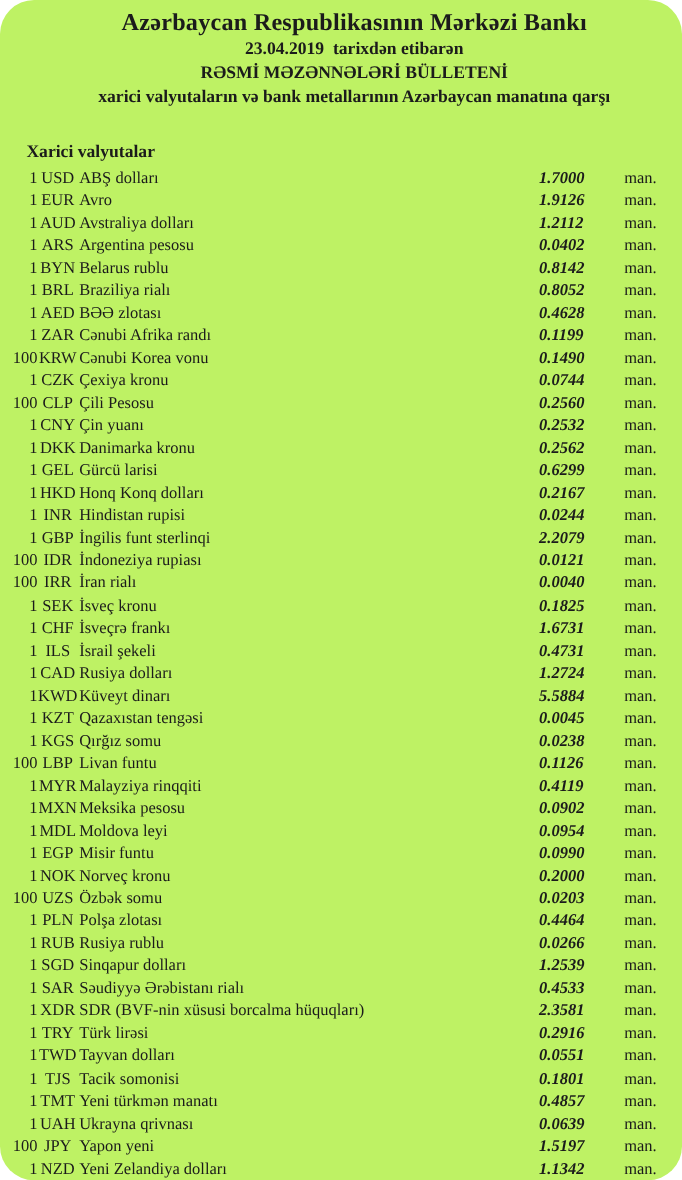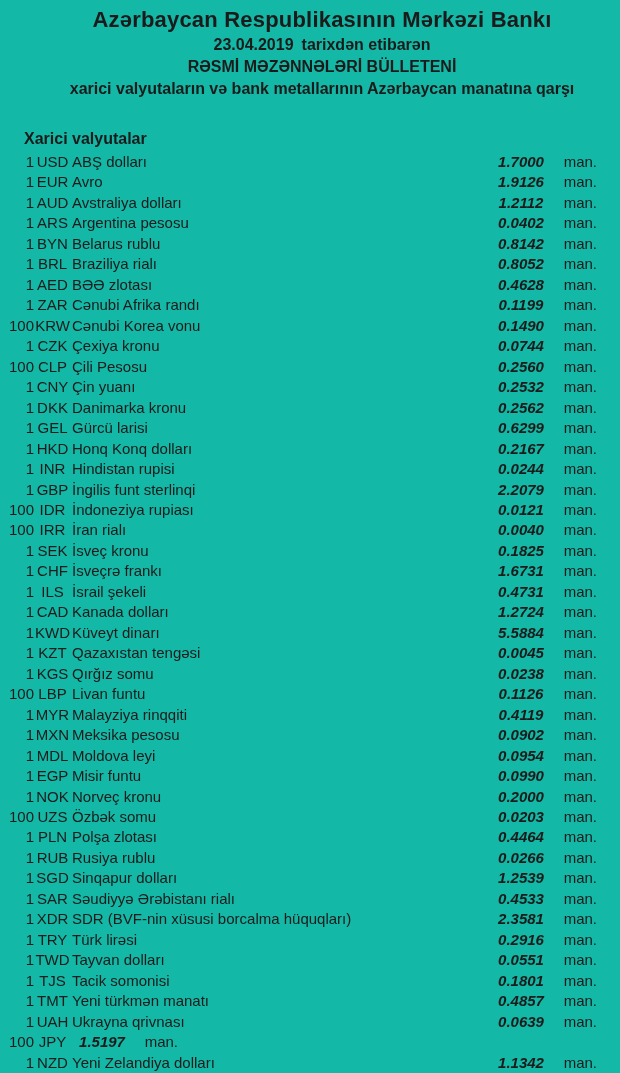--- a/index.html
+++ b/index.html
@@ -3,25 +3,26 @@
 <meta charset="utf-8">
 <style>
   html, body {
     margin: 0;
     padding: 0;
     background: #ffffff;
   }
   .page {
     width: 620px;
     height: 1073px;
-    background: #14b8a6;
+    background: #bef264;
     color: #1b1b1b;
-    font-family: Liberation Sans, sans-serif;
+    font-family: Liberation Serif, serif;
     overflow: hidden;
     box-sizing: border-box;
+    border-radius: 31px;
   }
   .header {
     padding-top: 6px;
     padding-left: 24px;
     text-align: center;
   }
   .bank-title {
     margin: 0;
     font-size: 22px;
     line-height: 28px;
@@ -62,21 +63,21 @@
     flex: none;
   }
   .name {
     flex: 1;
     padding-left: 1px;
     white-space: nowrap;
     overflow: hidden;
   }
   .rate {
     width: 62px;
-    text-align: center;
+    text-align: left;
     font-weight: bold;
     font-style: italic;
     flex: none;
   }
   .unit {
     width: 45px;
     text-align: right;
     flex: none;
   }
 </style>
@@ -267,21 +268,21 @@
       <span class="qty">1</span>
       <span class="code">ILS</span>
       <span class="name">İsrail şekeli</span>
       <span class="rate">0.4731</span>
       <span class="unit">man.</span>
     </div>
 
     <div class="row">
       <span class="qty">1</span>
       <span class="code">CAD</span>
-      <span class="name">Kanada dolları</span>
+      <span class="name">Rusiya dolları</span>
       <span class="rate">1.2724</span>
       <span class="unit">man.</span>
     </div>
 
     <div class="row">
       <span class="qty">1</span>
       <span class="code">KWD</span>
       <span class="name">Küveyt dinarı</span>
       <span class="rate">5.5884</span>
       <span class="unit">man.</span>
@@ -435,20 +436,21 @@
       <span class="qty">1</span>
       <span class="code">UAH</span>
       <span class="name">Ukrayna qrivnası</span>
       <span class="rate">0.0639</span>
       <span class="unit">man.</span>
     </div>
 
     <div class="row">
       <span class="qty">100</span>
       <span class="code">JPY</span>
+      <span class="name">Yapon yeni</span>
       <span class="rate">1.5197</span>
       <span class="unit">man.</span>
     </div>
 
     <div class="row">
       <span class="qty">1</span>
       <span class="code">NZD</span>
       <span class="name">Yeni Zelandiya dolları</span>
       <span class="rate">1.1342</span>
       <span class="unit">man.</span>

